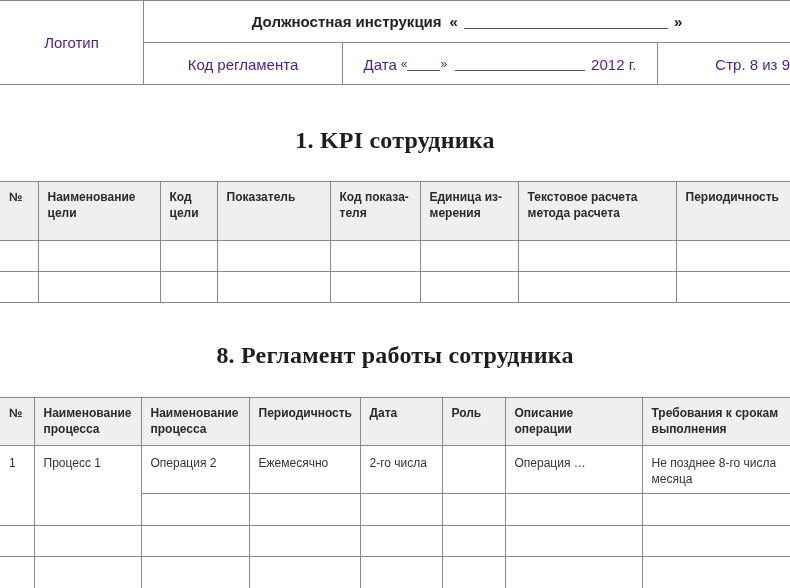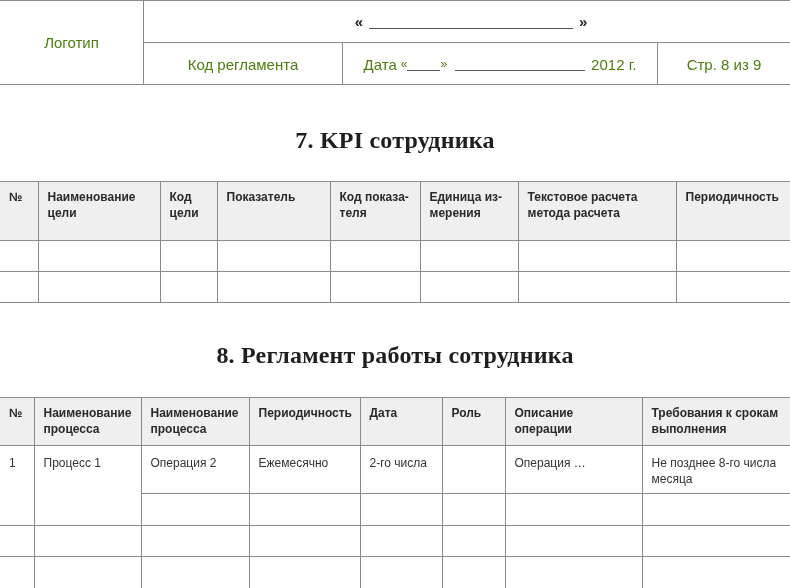--- a/index.html
+++ b/index.html
@@ -1,19 +1,19 @@
 <!DOCTYPE html>
 <html><head>
 <meta charset="utf-8">
 <style>
   html, body { margin:0; padding:0; background:#ffffff; }
   body { width:790px; height:588px; position:relative; overflow:hidden; font-family:"Liberation Sans", sans-serif; color:#231f20; }
   .abs { position:absolute; box-sizing:border-box; }
   .b { border-color:#8a8a8a; border-style:solid; border-width:0; }
-  .hdr-cell { display:flex; align-items:center; justify-content:center; font-size:15px; color:#4d7c0f; }
+  .hdr-cell { display:flex; align-items:center; justify-content:center; font-size:15px; color:#4c1d95; }
   .title { position:absolute; left:0; width:790px; text-align:center; font-family:"Liberation Serif", serif; font-weight:bold; font-size:24px; color:#1e1e1e; letter-spacing:0.2px; }
   table { position:absolute; border-collapse:collapse; table-layout:fixed; }
   td, th { border:1.5px solid #8a8a8a; vertical-align:top; padding:0; box-sizing:border-box; }
   th { background:#efefef; font-weight:bold; font-size:12px; text-align:left; line-height:16px; color:#2a2a2a; }
   td { font-size:12px; line-height:16px; color:#333; }
   .pad { padding:7px 8px 0 9px; }
   .pad2 { padding:9px 8px 0 9px; }
   .uline { display:inline-block; border-bottom:1px solid #555; vertical-align:baseline; }
 </style>
 </head>
@@ -21,42 +21,43 @@
 
 <div>
 
   <div class="abs b" style="left:0;top:0;width:790px;height:85px;border-top-width:1.5px;border-bottom-width:1.5px;"></div>
 
   <div class="abs b hdr-cell" style="left:0;top:0;width:144px;height:85px;border-right-width:1.5px;">
     <span>Логотип</span>
   </div>
 
   <div class="abs b hdr-cell" style="left:144px;top:0;width:646px;height:43px;border-bottom-width:1.5px;font-weight:bold;font-size:15px;color:#222;">
+    <span>Должностная инструкция</span>
     <span style="margin-left:8px;">«</span>
     <span class="uline" style="width:204px;height:14px;margin:0 6px;"></span>
     <span>»</span>
   </div>
 
   <div class="abs b hdr-cell" style="left:144px;top:43px;width:199px;height:42px;border-right-width:1.5px;">
     <span>Код регламента</span>
   </div>
   <div class="abs b hdr-cell" style="left:343px;top:43px;width:315px;height:42px;border-right-width:1.5px;">
     <span>Дата</span>
     <span style="margin-left:4px;font-size:12px;">«</span>
     <span class="uline" style="width:33px;height:12px;"></span>
     <span style="font-size:12px;">»</span>
     <span class="uline" style="width:130px;height:12px;margin:0 6px 0 8px;"></span>
     <span>2012 г.</span>
   </div>
-  <div class="abs hdr-cell" style="left:658px;top:43px;width:132px;height:42px;">
+  <div class="abs hdr-cell" style="left:658px;top:43px;width:132px;height:42px;justify-content:flex-end;">
     <span>Стр. 8 из 9</span>
   </div>
 </div>
 
-<div class="title" style="top:127px;">7. KPI сотрудника</div>
+<div class="title" style="top:127px;">1. KPI сотрудника</div>
 
 <table style="left:0;top:181px;width:790px;">
   <colgroup>
     <col style="width:38px">
       <col style="width:122px">
       <col style="width:57px">
       <col style="width:113px">
     <col style="width:90px">
       <col style="width:98px">
       <col style="width:158px">

